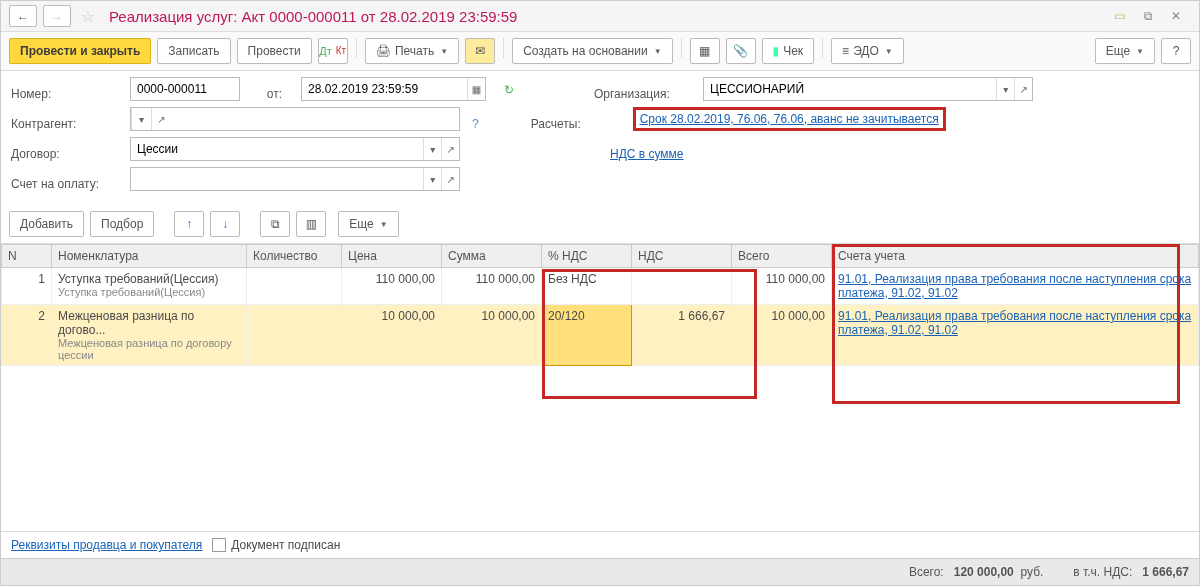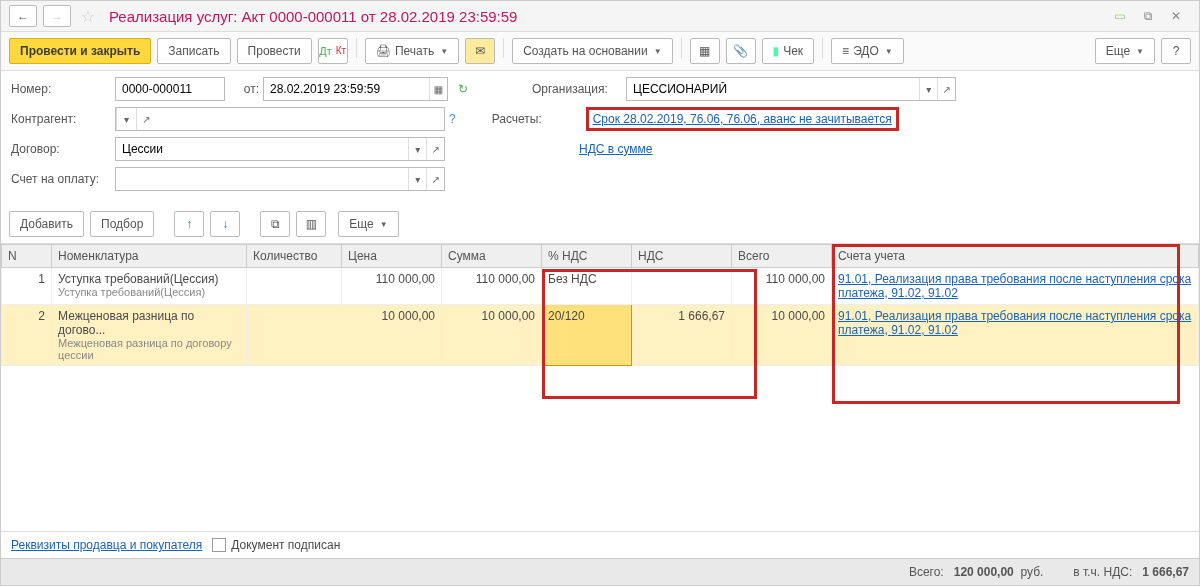--- a/index.html
+++ b/index.html
@@ -32,24 +32,24 @@
   .btn {
     border: 1px solid #bbb; background: #fff; height: 26px;
     padding: 0 10px; display: inline-flex; align-items: center; gap: 4px;
     cursor: pointer; border-radius: 2px; font-size: 12px; color: #555;
   }
   .btn.primary { background: #ffd83d; border-color: #d6b21b; color: #3d3d3d; font-weight: bold;}
   .btn.icon-only { width: 30px; padding: 0; justify-content: center;}
   .sep { width: 1px; height: 20px; background: #ddd; margin: 0 2px;}
   .dropdown-caret { font-size: 8px; color: #666; margin-left: 2px;}
   .form-area { padding: 6px 10px 8px 10px; }
-  .form-row { display: flex; align-items: center; margin-bottom: 6px; gap: 4px;}
+  .form-row { display: flex; align-items: flex-end; margin-bottom: 6px; gap: 12px;}
   .label { width: 100px; color: #555; }
   .label.w2 { width: 80px;}
-  .input-group { display: flex; align-items: center; border: 1px solid #bbb; background: #fff; height: 24px;}
+  .input-group { display: flex; align-items: center; border: 1px solid #bbb; background: #fff; height: 24px; margin-left: 7px;}
   .input-group input { border: none; outline: none; padding: 0 6px; font-size: 12px; height: 100%; width: 100%; background: transparent;}
   .ig-btn { width: 20px; height: 100%; border-left: 1px solid #ddd; display: flex; align-items: center; justify-content: center; cursor: pointer; color: #666; font-size: 10px;}
   .link { color: #1a63b7; text-decoration: underline; cursor: pointer;}
   .hl-red { border: 3px solid #c62828; padding: 2px 4px; text-decoration: underline;}
   .table-toolbar { display: flex; align-items: center; gap: 6px; padding: 6px 8px;}
   .grid-wrap { flex: 1; overflow: auto; border-top: 1px solid #ddd; position:relative;}
   table.grid { width: 100%; border-collapse: collapse; table-layout: fixed;}
   table.grid th {
     background: #efefef; border: 1px solid #ccc; padding: 4px 6px; text-align: left;
     font-weight: normal; color: #555; font-size: 12px;

